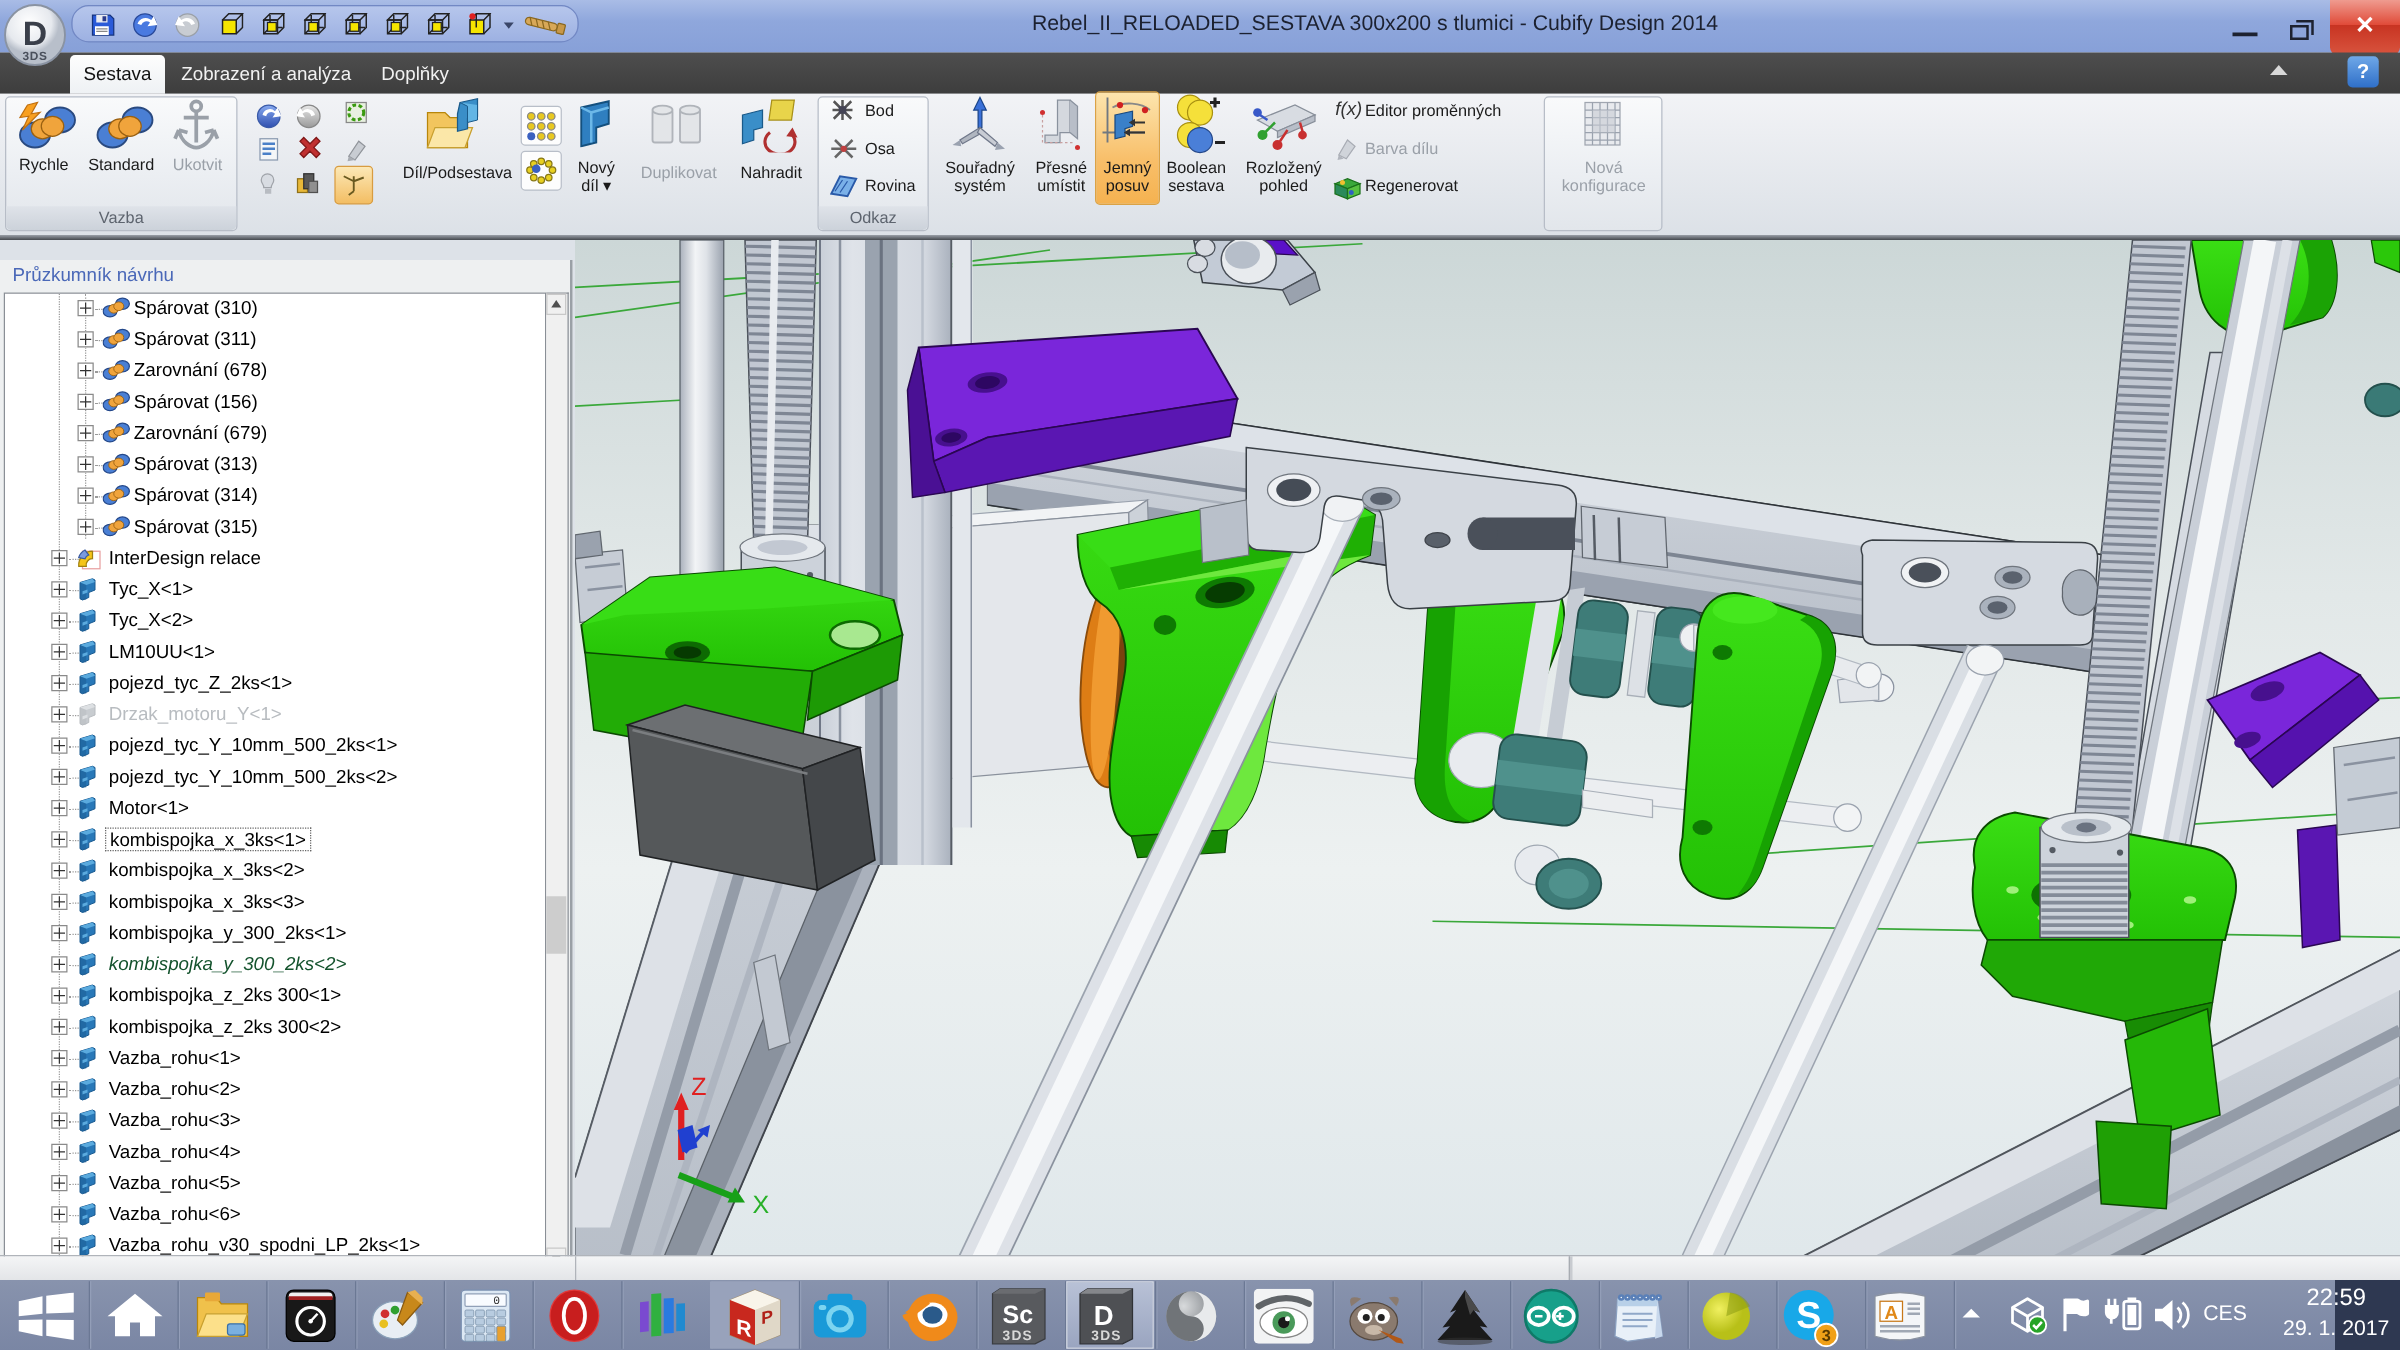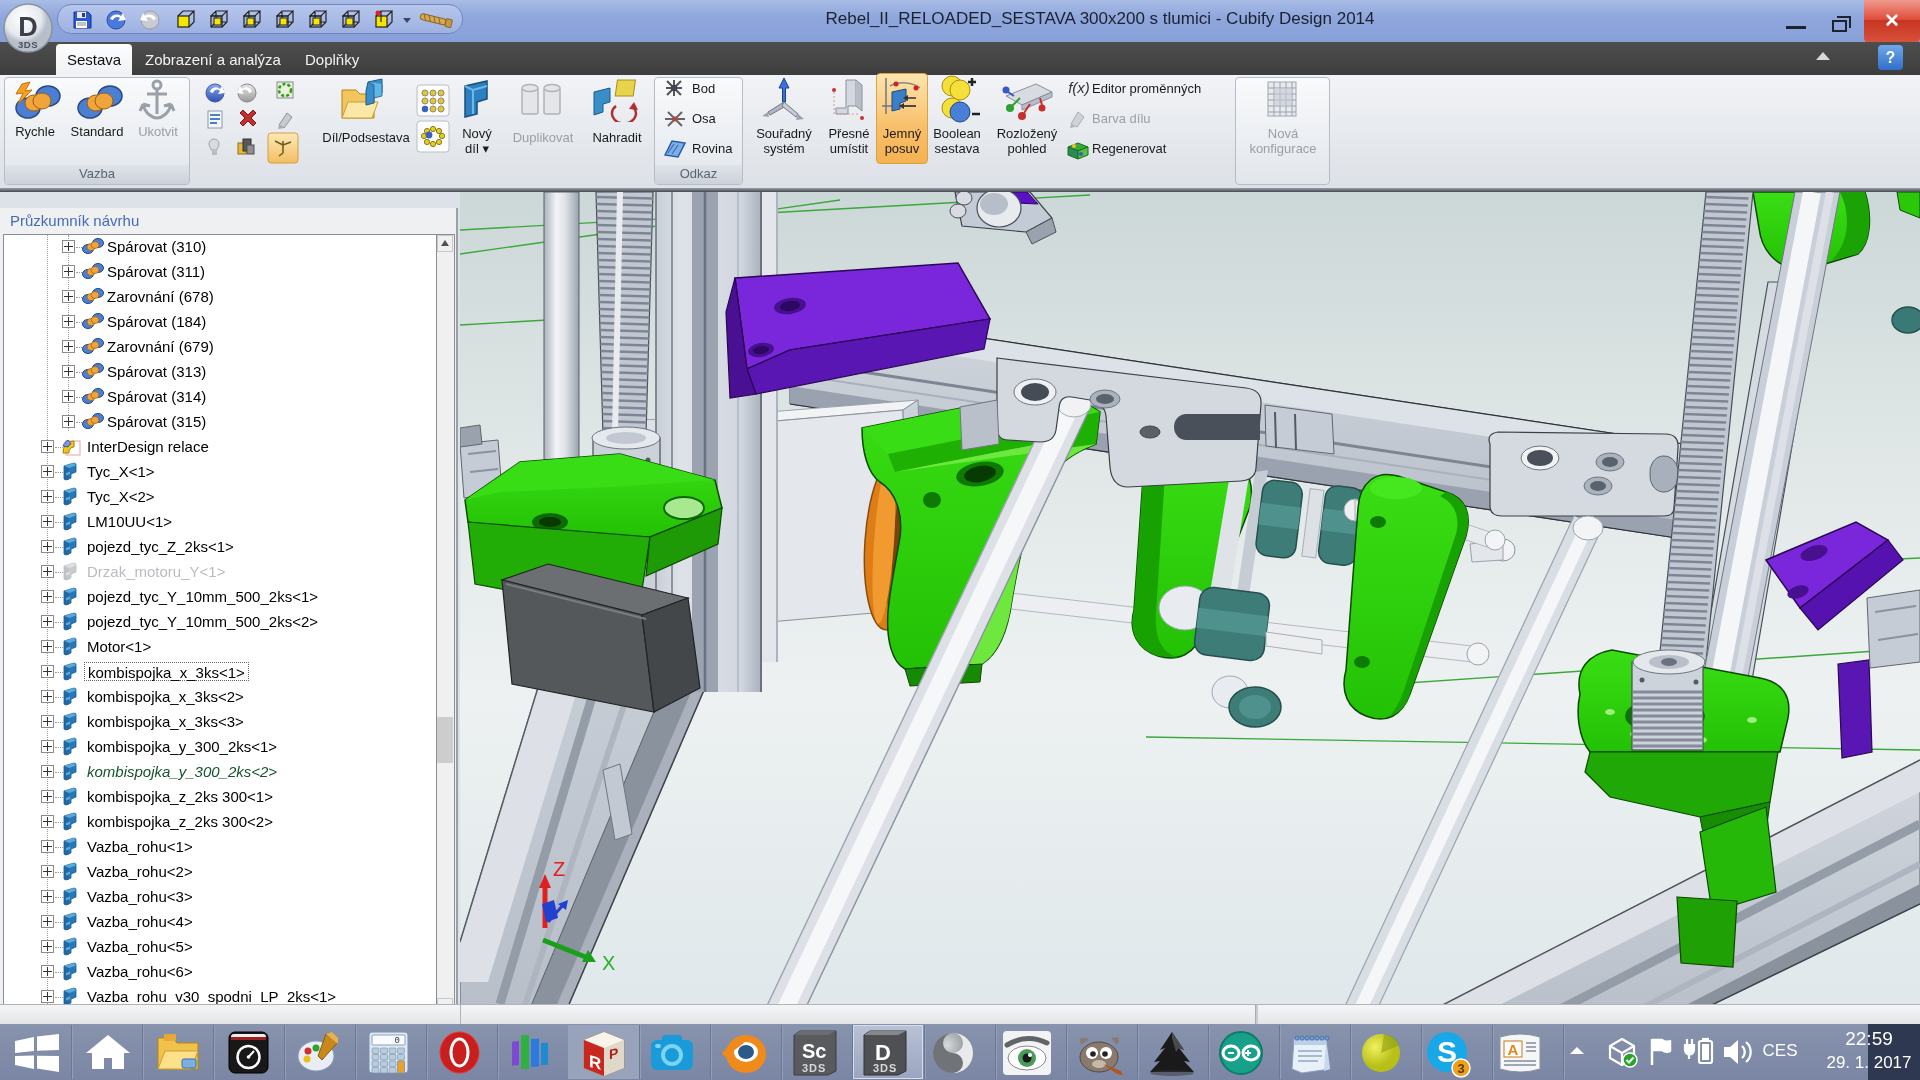--- a/index.html
+++ b/index.html
@@ -428,21 +428,21 @@
 <div class="abs" style="left:58px;top:80px;width:13px;height:13px;background:#fff;border:1px solid #8a8a8a;"></div>
         <div class="abs" style="left:60px;top:85.5px;width:9px;height:1.5px;background:#333;"></div>
         <div class="abs" style="left:63.5px;top:82px;width:1.5px;height:9px;background:#333;"></div>
 <div class="abs" style="left:72px;top:87px;width:8px;height:1px;border-top:1px dotted #9a9a9a;"></div>
 <svg class="abs" style="left:78px;top:77px" width="22" height="18" viewBox="0 0 22 18">
           <ellipse cx="6" cy="12" rx="5.5" ry="4.5" fill="#4a7fd4" stroke="#24488a"></ellipse>
           <ellipse cx="9" cy="10" rx="4" ry="3.5" fill="#f0a43c" stroke="#9a6010" stroke-width="0.7"></ellipse>
           <ellipse cx="16" cy="6" rx="5.5" ry="4.5" fill="#4a7fd4" stroke="#24488a"></ellipse>
           <ellipse cx="13" cy="8" rx="4" ry="3.5" fill="#f0a43c" stroke="#9a6010" stroke-width="0.7"></ellipse>
         </svg>
-<div class="abs" style="left:100px;top:77px;height:19px;font-size:15px;color:#000;padding:0 3px;line-height:19px;white-space:nowrap;">Spárovat (184)</div>
+<div class="abs" style="left:100px;top:77px;height:19px;font-size:15px;color:#000;padding:0 3px;line-height:19px;white-space:nowrap;">Spárovat (156)</div>
 <div class="abs" style="left:58px;top:105px;width:13px;height:13px;background:#fff;border:1px solid #8a8a8a;"></div>
         <div class="abs" style="left:60px;top:110.5px;width:9px;height:1.5px;background:#333;"></div>
         <div class="abs" style="left:63.5px;top:107px;width:1.5px;height:9px;background:#333;"></div>
 <div class="abs" style="left:72px;top:112px;width:8px;height:1px;border-top:1px dotted #9a9a9a;"></div>
 <svg class="abs" style="left:78px;top:102px" width="22" height="18" viewBox="0 0 22 18">
           <ellipse cx="6" cy="12" rx="5.5" ry="4.5" fill="#4a7fd4" stroke="#24488a"></ellipse>
           <ellipse cx="9" cy="10" rx="4" ry="3.5" fill="#f0a43c" stroke="#9a6010" stroke-width="0.7"></ellipse>
           <ellipse cx="16" cy="6" rx="5.5" ry="4.5" fill="#4a7fd4" stroke="#24488a"></ellipse>
           <ellipse cx="13" cy="8" rx="4" ry="3.5" fill="#f0a43c" stroke="#9a6010" stroke-width="0.7"></ellipse>
         </svg>

